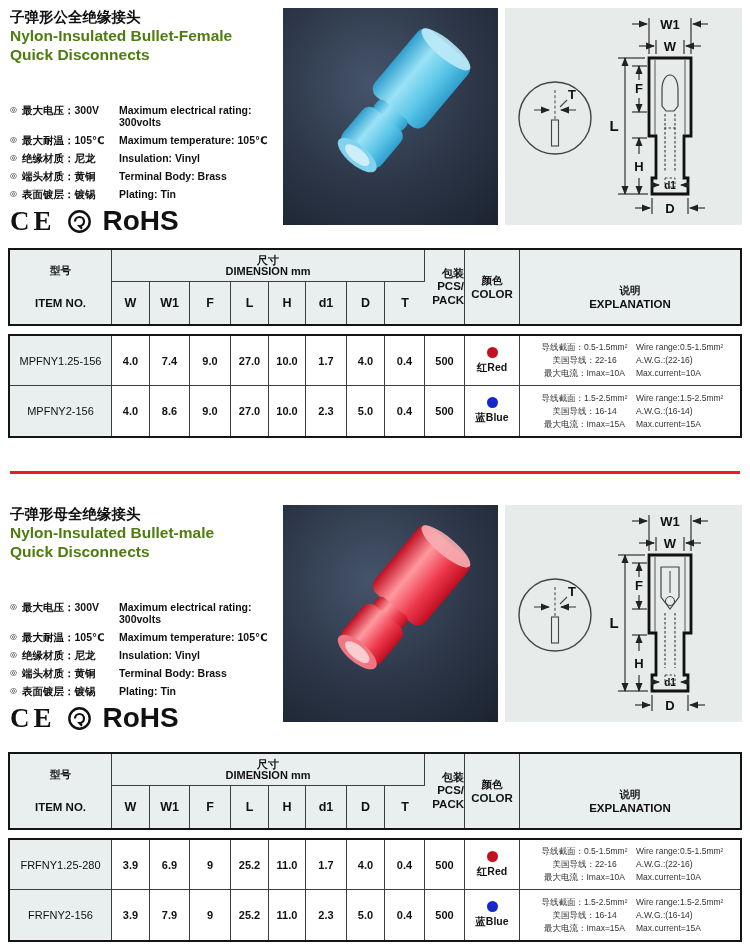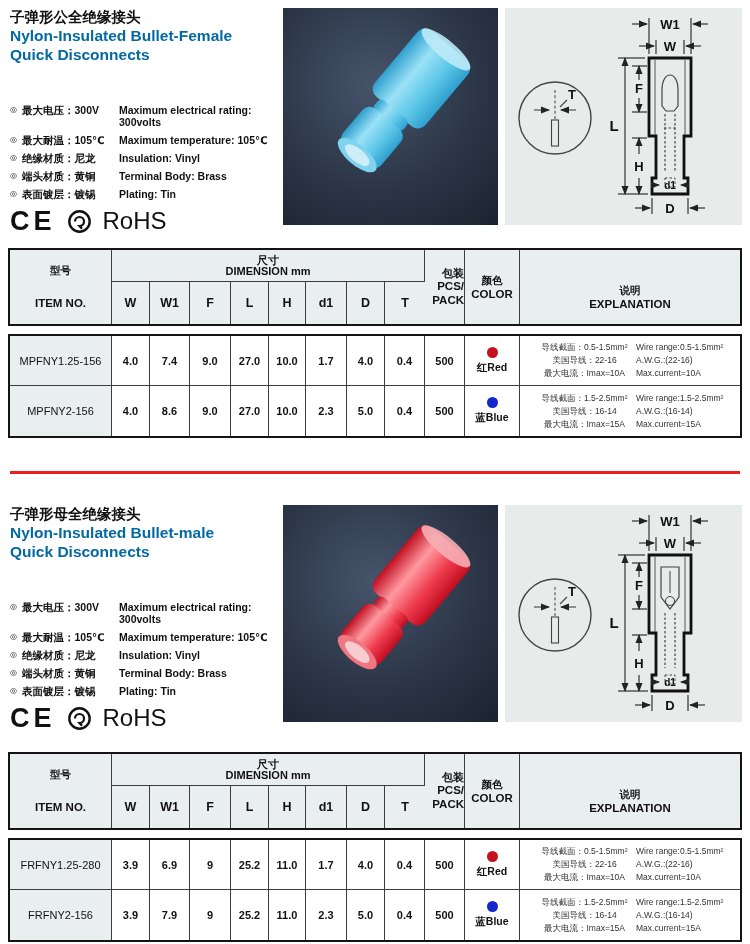--- a/index.html
+++ b/index.html
@@ -4,31 +4,31 @@
 <style>
   html,body{margin:0;padding:0;background:#fff;}
   .page{position:relative;width:750px;height:944px;background:#ffffff;overflow:hidden;
         font-family:"Liberation Sans","DejaVu Sans",sans-serif;color:#111;}
   .section{position:absolute;left:0;width:592px;height:240px;}
   #sec1{top:0;} #sec2{top:497px;}
 
   
   .info{position:absolute;left:10px;top:8px;width:268px;}
   .title-cn{font-size:14.5px;font-weight:bold;line-height:18px;}
-  .title-en{font-size:15.5px;font-weight:600;line-height:19px;color:#0369a1;}
+  .title-en{font-size:15.5px;font-weight:600;line-height:19px;color:#4d7c0f;}
   .specs{margin-top:40px;}
   .spec-row{display:flex;align-items:flex-start;font-size:10.5px;font-weight:bold;
             line-height:12px;margin-bottom:6px;color:#111;}
   .spec-bullet{width:12px;font-size:8px;line-height:12px;}
   .spec-cn{width:97px;}
   .spec-en{flex:1;}
   .logos{display:flex;align-items:center;gap:11px;margin-top:6px;}
-  .ce{font-size:27px;font-weight:bold;letter-spacing:4px;line-height:30px;}
+  .ce{font-size:27px;font-weight:bold;letter-spacing:4px;line-height:30px;font-family:Liberation Serif, serif;}
   .cert-badge{width:25px;height:25px;display:flex;align-items:center;justify-content:center;}
-  .rohs{font-size:24px;font-weight:normal;line-height:30px;}
+  .rohs{font-size:28px;font-weight:bold;line-height:30px;}
 
   
   .photo{position:absolute;left:283px;top:8px;width:215px;height:217px;}
   .photo svg{display:block;}
   .drawing{position:absolute;left:505px;top:8px;width:237px;height:217px;background:#e7ebea;}
   .dim{font-family:"Liberation Sans",sans-serif;font-size:13px;font-weight:bold;fill:#111;text-anchor:middle;}
   .dim-l{font-size:15px;}
   .dim-sm{font-size:10px;}
 
   

